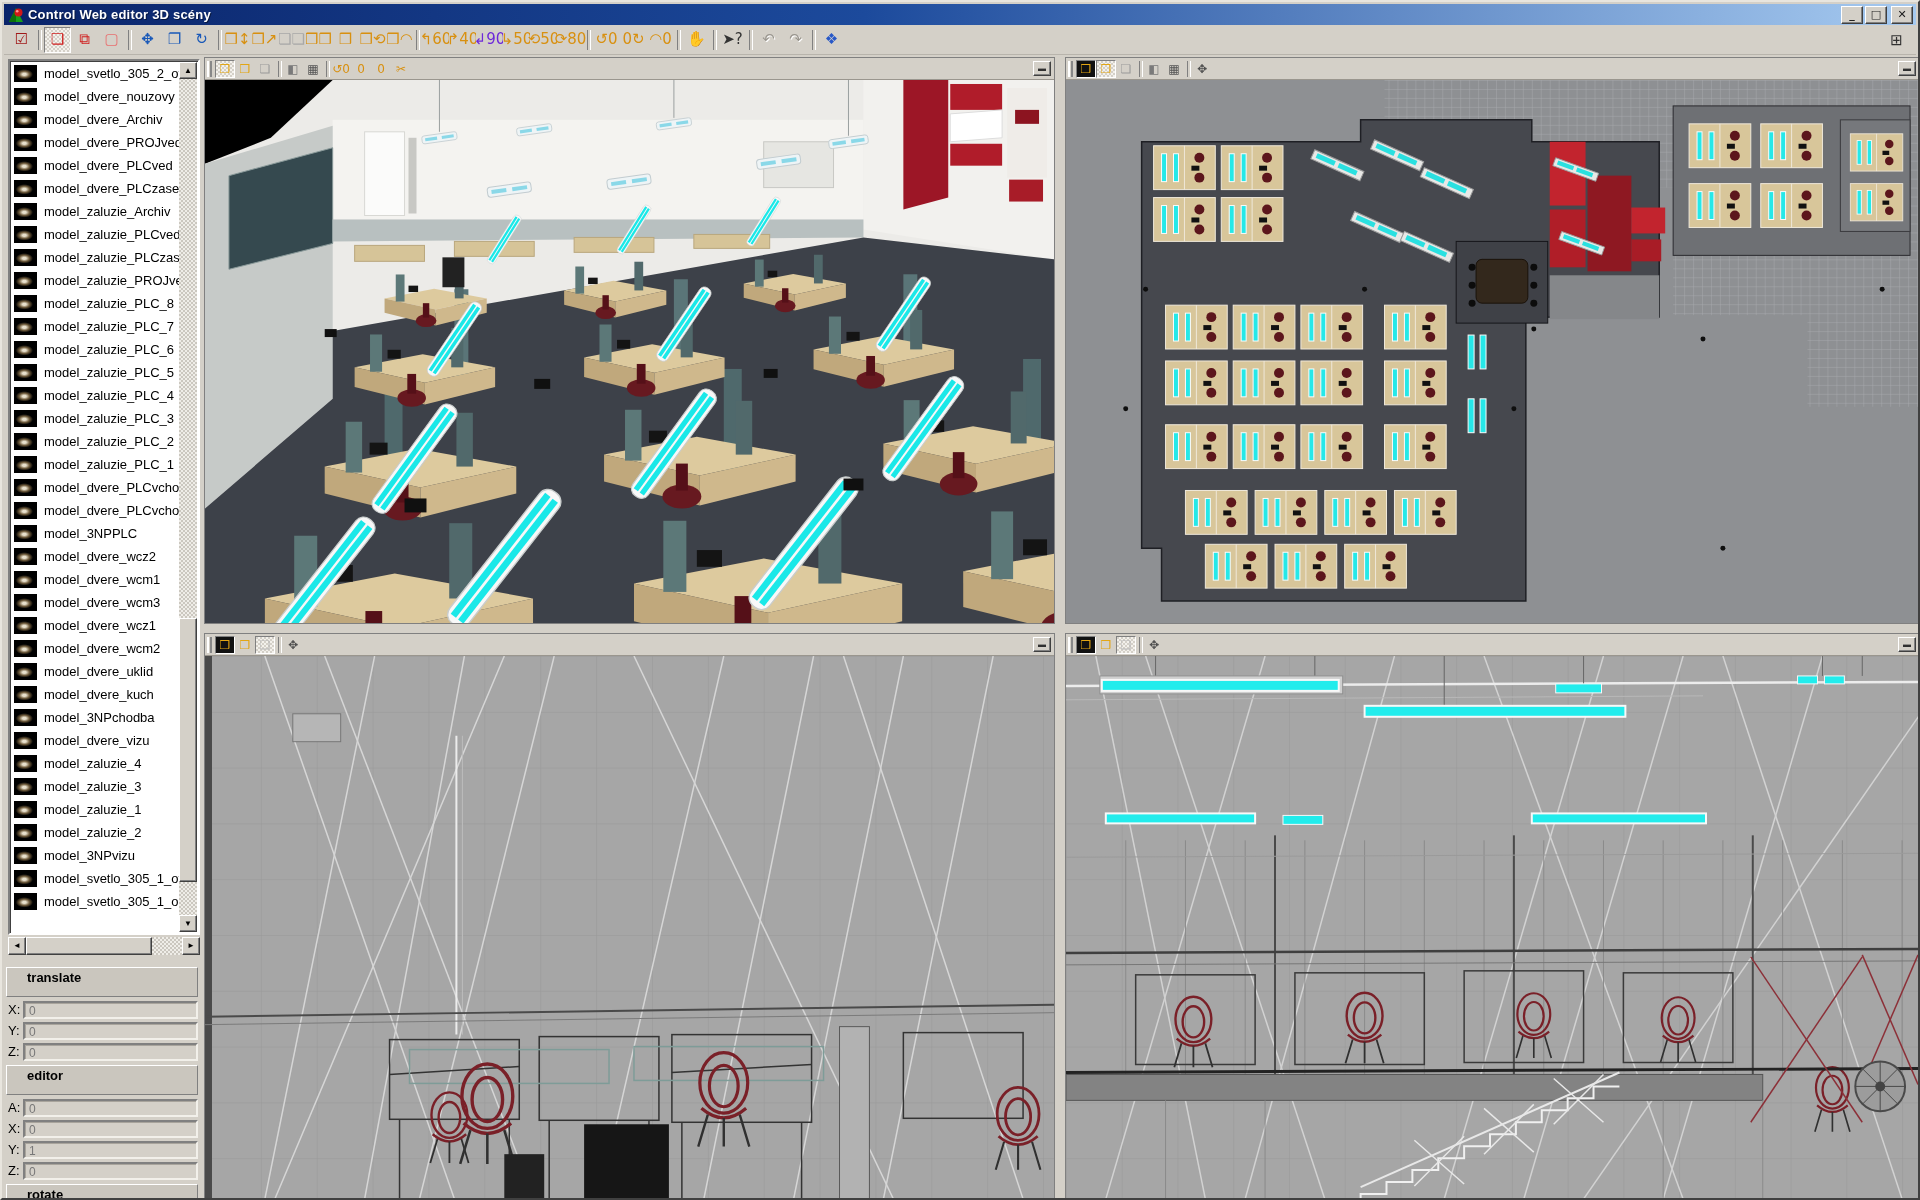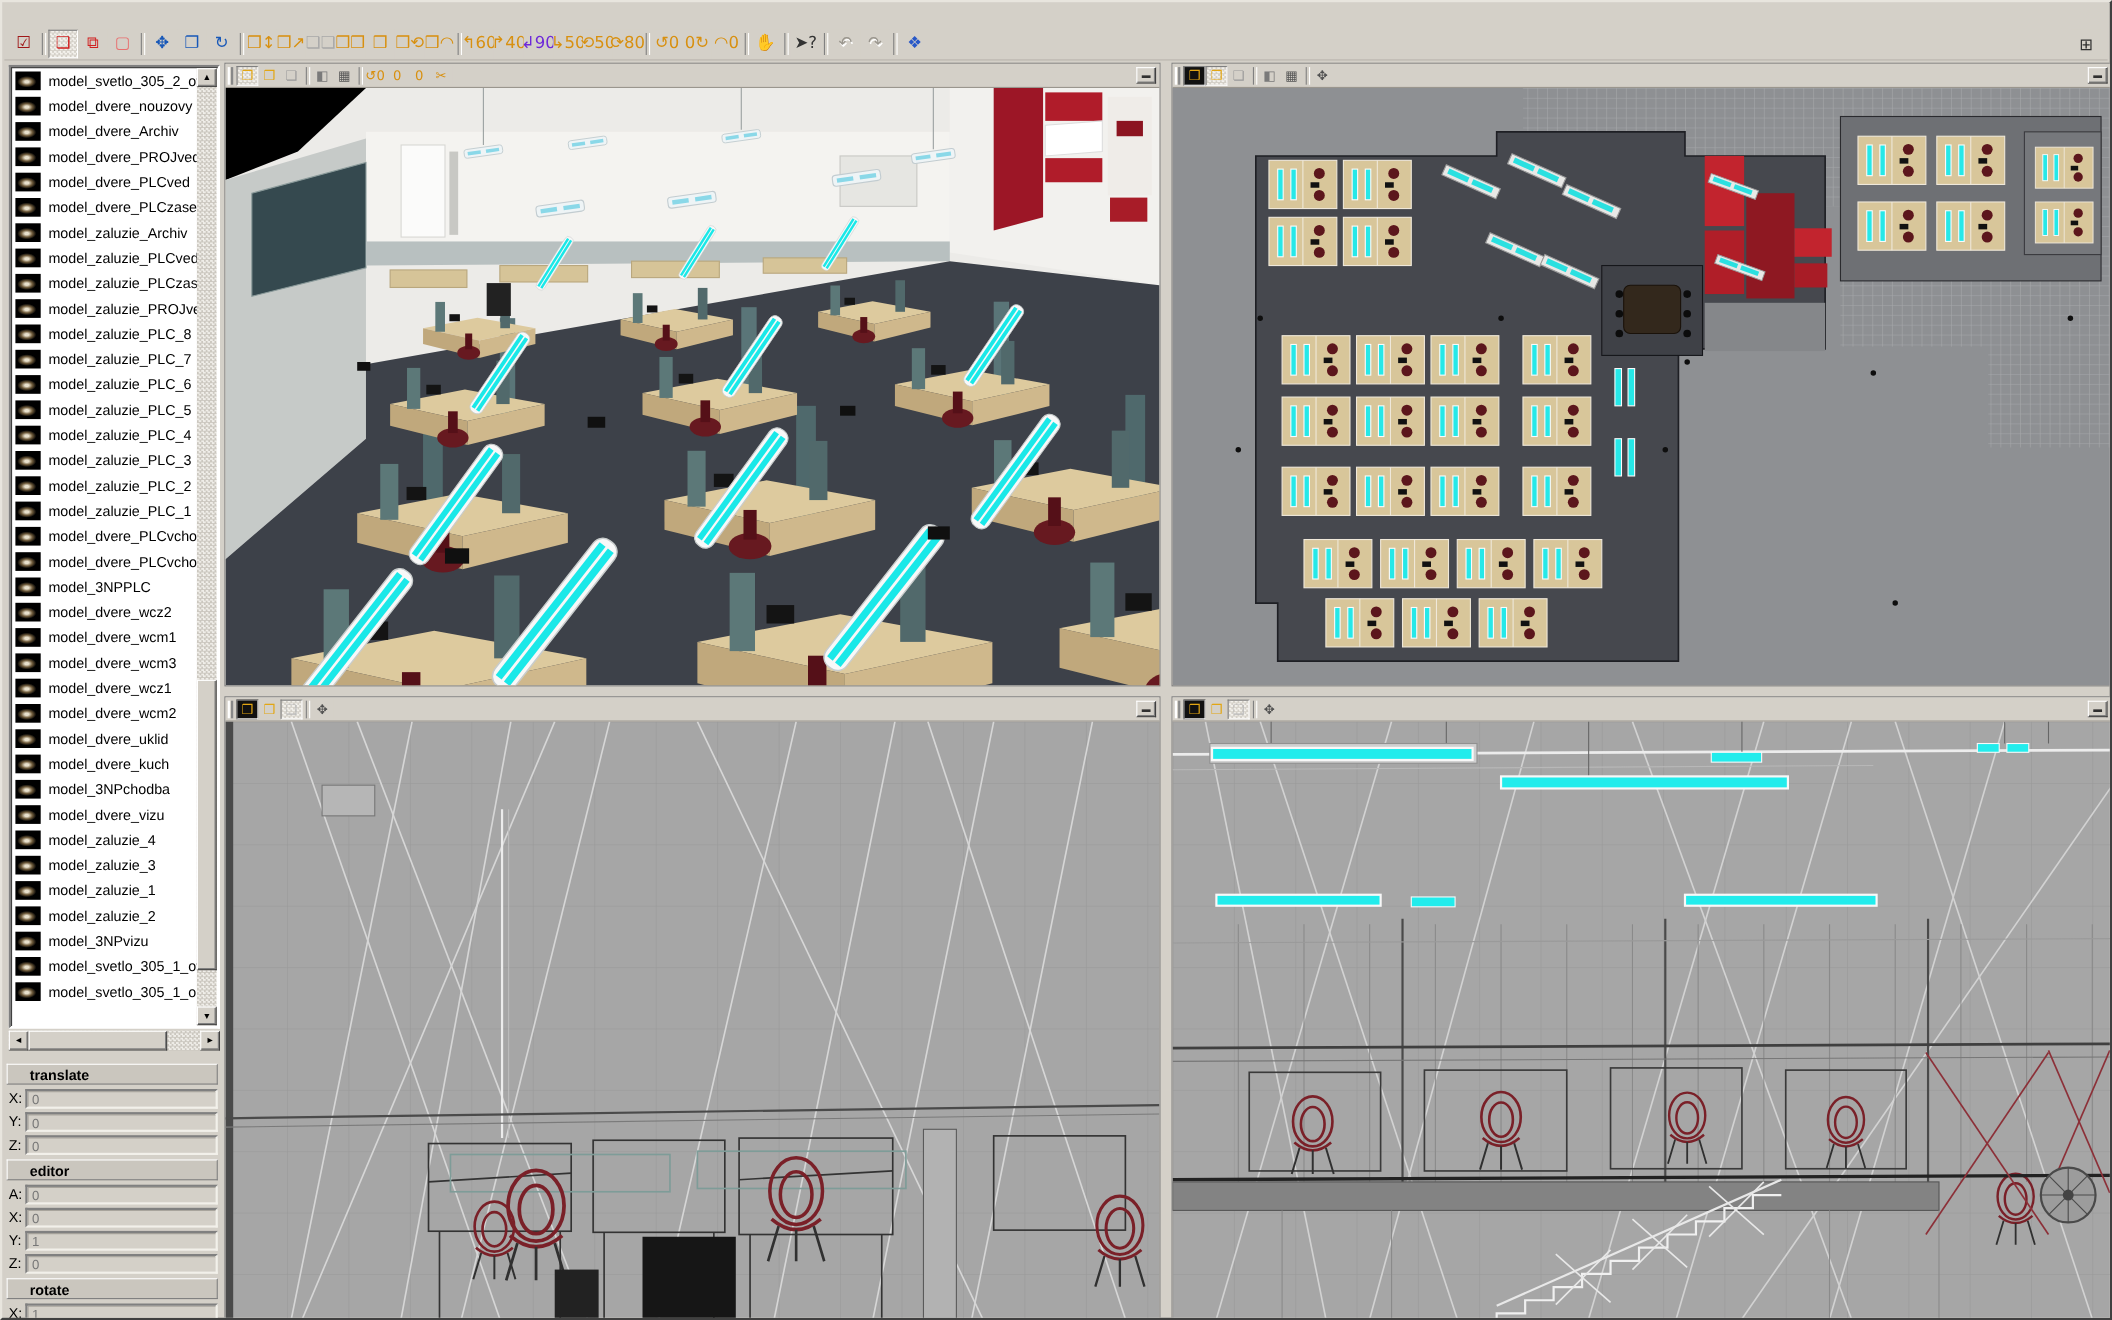--- a/index.html
+++ b/index.html
@@ -50,21 +50,21 @@
     border:1px solid;border-color:#fff #404040 #404040 #fff;box-shadow:inset -1px -1px 0 #808080;}
   .hscroll{position:absolute;left:4px;top:880px;width:192px;height:18px;
     background:conic-gradient(#efede8 25%,#cbc7bf 25% 50%,#efede8 50% 75%,#cbc7bf 75%);background-size:4px 4px;}
   .hbtn{position:absolute;top:0;width:18px;height:18px;background:#d4d0c8;color:#000;
     border:1px solid;border-color:#fff #404040 #404040 #fff;box-shadow:inset -1px -1px 0 #808080;
     font-size:8px;text-align:center;line-height:16px;padding:0;}
   .hthumb{position:absolute;top:0;height:18px;background:#d4d0c8;
     border:1px solid;border-color:#fff #404040 #404040 #fff;box-shadow:inset -1px -1px 0 #808080;}
   
   .xform{position:absolute;left:2px;right:4px;top:906px;}
-  .xhead{height:19px;background:#cac6be;border:1px solid;border-color:#fff #808080 #808080 #fff;
+  .xhead{height:30px;background:#cac6be;border:1px solid;border-color:#fff #808080 #808080 #fff;
     font-weight:bold;font-size:13px;padding:2px 0 0 20px;margin:4px 0 3px 0;color:#000;}
   .xrow{display:flex;align-items:center;height:19px;margin:0 0 2px 0;}
   .xlab{width:17px;font-size:13px;color:#000;text-align:left;padding-left:2px;}
   .xfield{flex:1;height:18px;background:#d4d0c8;color:#787878;font-size:12px;
     border:2px solid;border-color:#808080 #f2f0ea #f2f0ea #808080;box-shadow:inset 1px 1px 0 #a8a49c;
     padding:1px 0 0 4px;}
   
   .viewport{position:absolute;background:#d4d0c8;border:1px solid #808080;}
   .vp-header{position:absolute;left:0;top:0;right:0;height:22px;background:#d4d0c8;
     display:flex;align-items:center;border-bottom:1px solid #9a968e;padding-left:2px;}
@@ -88,20 +88,34 @@
   .vp-tl{left:202px;top:55px;width:851px;height:567px;}
   .vp-tr{left:1063px;top:55px;width:855px;height:567px;}
   .vp-bl{left:202px;top:631px;width:851px;height:567px;}
   .vp-br{left:1063px;top:631px;width:855px;height:567px;}
 </style>
 </head>
 <body>
 
 <div class="app">
 
+  <div class="titlebar">
+    <svg class="app-icon" viewBox="0 0 16 16">
+      <polygon points="1,15 8,1 15,15" fill="#18a018"></polygon>
+      <polygon points="1,15 8,1 8,15" fill="#0c700c"></polygon>
+      <circle cx="10.5" cy="5.5" r="4" fill="#d01818"></circle>
+      <circle cx="9.2" cy="4.2" r="1.3" fill="#ff9898"></circle>
+    </svg>
+    <span class="title-text">Control Web editor 3D scény</span>
+    <span class="win-btns">
+      <button class="winbtn">_</button>
+      <button class="winbtn">□</button>
+      <button class="winbtn close">✕</button>
+    </span>
+  </div>
 
   <div class="main-toolbar">
     <div class="tb-strip">
         <button class="tb-btn">
           <span class="glyph" style="color: rgb(160, 24, 24);">☑</span>
         </button>
         <button class="tb-btn sep"></button>
         <button class="tb-btn pressed">
           <span class="glyph" style="color: rgb(208, 32, 32);">❏</span>
         </button>

